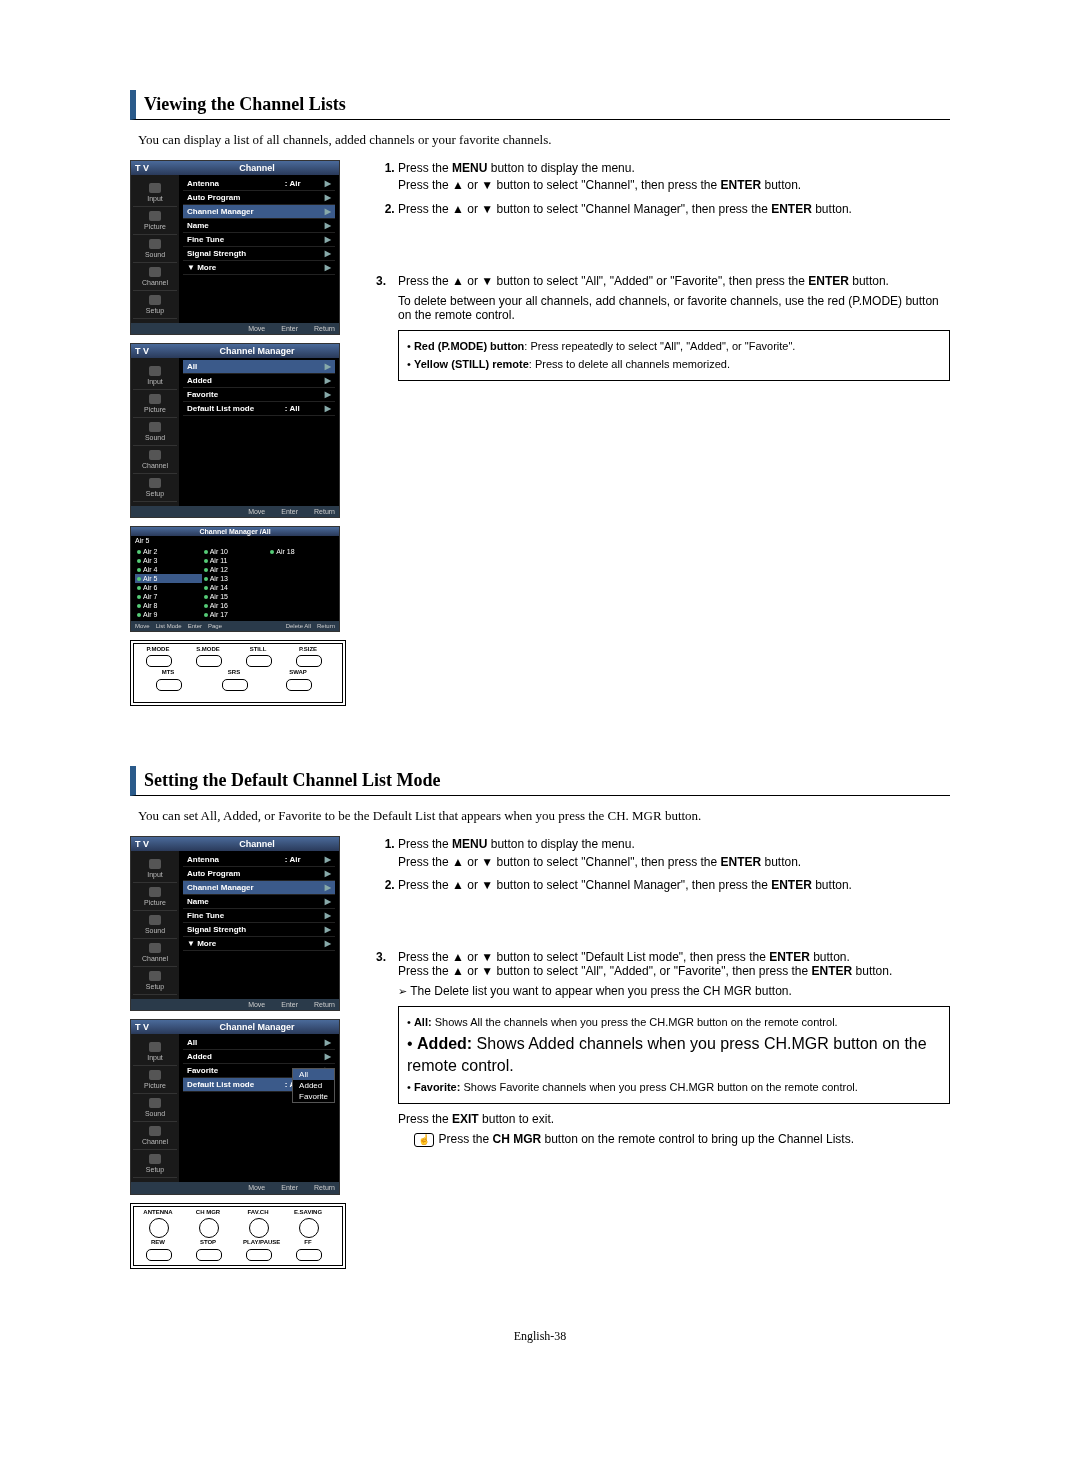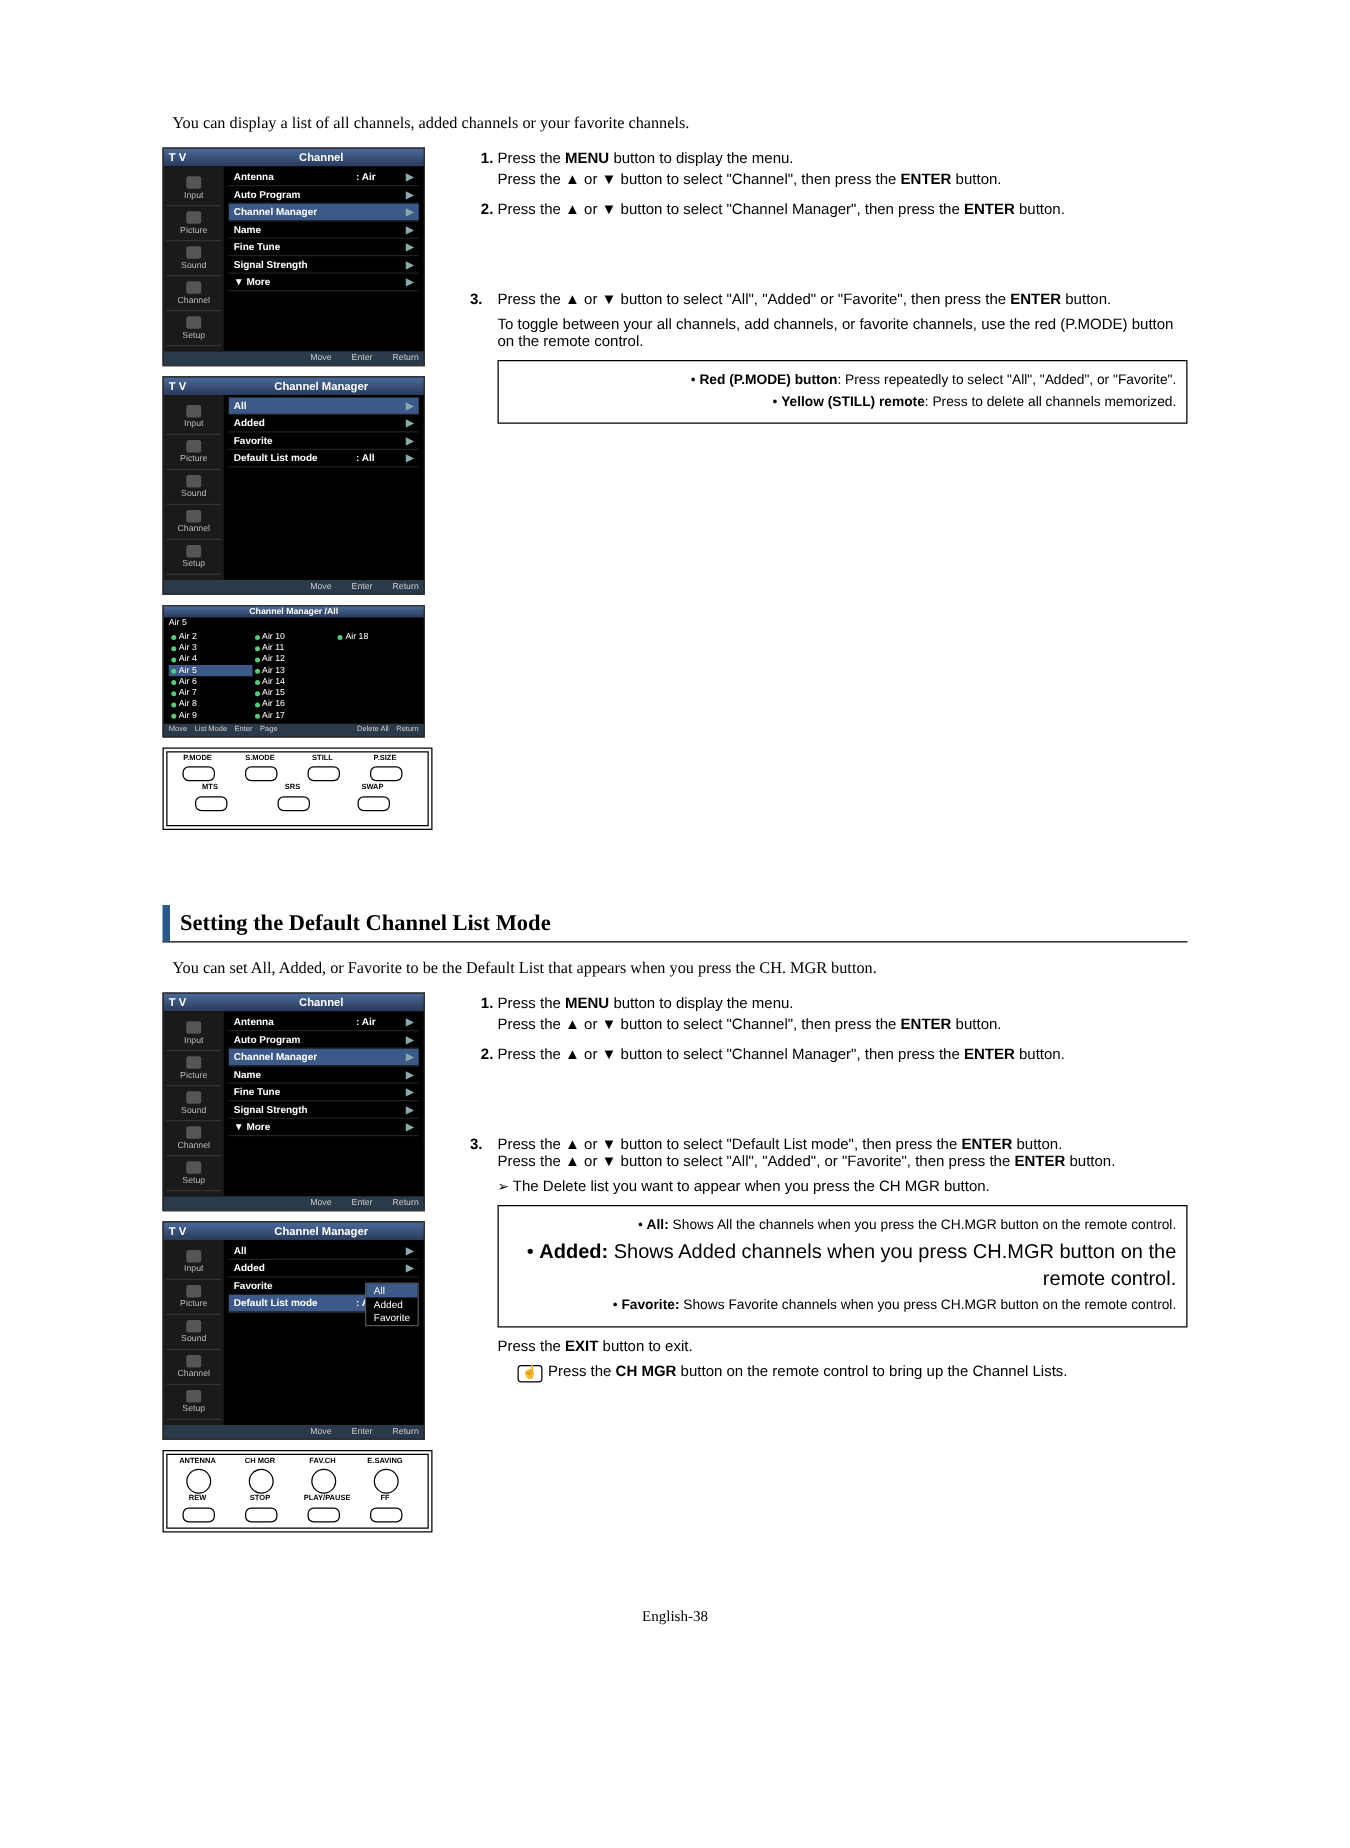--- a/index.html
+++ b/index.html
@@ -193,21 +193,20 @@
     font-weight: normal;
   }
   ol.steps > li::marker { font-weight: bold; }
   .up { display:inline-block; }
   .note-box {
     border: 1px solid #000;
     font-size: 11px;
     padding: 6px 8px;
     margin-top: 8px;
     line-height: 1.4;
-    text-align: right;
   }
   .hand {
     display: inline-block;
     border: 1px solid #000;
     border-radius: 3px;
     font-size: 10px;
     padding: 0 3px;
     margin-right: 4px;
     line-height: 1.2;
   }
@@ -220,20 +219,21 @@
     font-size: 12px;
     margin-top: 60px;
   }
   .sep { height: 50px; }
 </style>
 </head>
 <body>
 
 <div class="page">
 
+  <div class="section-heading">Viewing the Channel Lists</div>
   <p class="intro-text">You can display a list of all channels, added channels or your favorite channels.</p>
 
   <div class="content-row">
     <div class="osd-col">
 
       <div class="osd">
         <div class="osd-header">
           <span class="tv">T V</span>
           <span class="title">Channel</span>
         </div>
@@ -392,21 +392,21 @@
     <div class="instr-col">
       <ol class="steps" id="s1steps_a">
           <li>Press the <b>MENU</b> button to display the menu.<br>Press the <span class="up">▲</span> or <span class="up">▼</span> button to select "Channel", then press the <b>ENTER</b> button.</li>
           <li>Press the <span class="up">▲</span> or <span class="up">▼</span> button to select "Channel Manager", then press the <b>ENTER</b> button.</li>
         </ol>
       <div class="sep"></div>
       <div style="display:flex;">
         <div style="width:22px;font-weight:bold;">3.</div>
         <div style="flex:1;">
           <div>Press the <span class="up">▲</span> or <span class="up">▼</span> button to select "All", "Added" or "Favorite", then press the <b>ENTER</b> button.</div>
-          <div style="margin-top:6px;">To toggle between your all channels, add channels, or favorite channels, use the red (P.MODE) button on the remote control.</div>
+          <div style="margin-top:6px;">To delete between your all channels, add channels, or favorite channels, use the red (P.MODE) button on the remote control.</div>
           <div class="note-box" id="s1note">
               <div class="mini-bullet"><b>Red (P.MODE) button</b>: Press repeatedly to select "All", "Added", or "Favorite".</div>
               <div class="mini-bullet"><b>Yellow (STILL) remote</b>: Press to delete all channels memorized.</div>
             </div>
         </div>
       </div>
     </div>
   </div>
 
   <div style="height:40px"></div>

